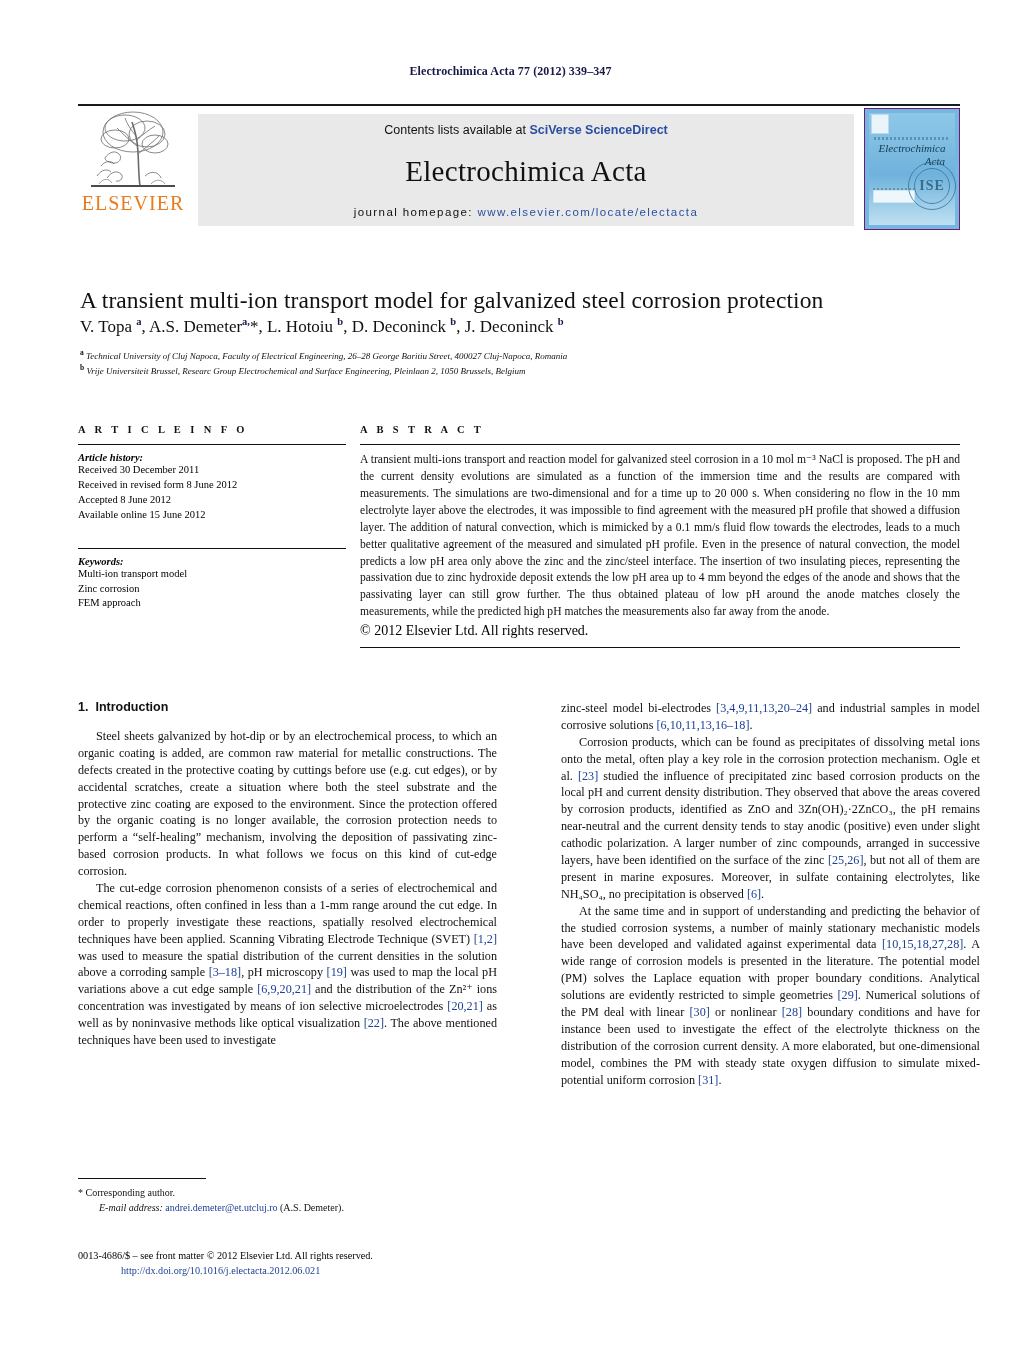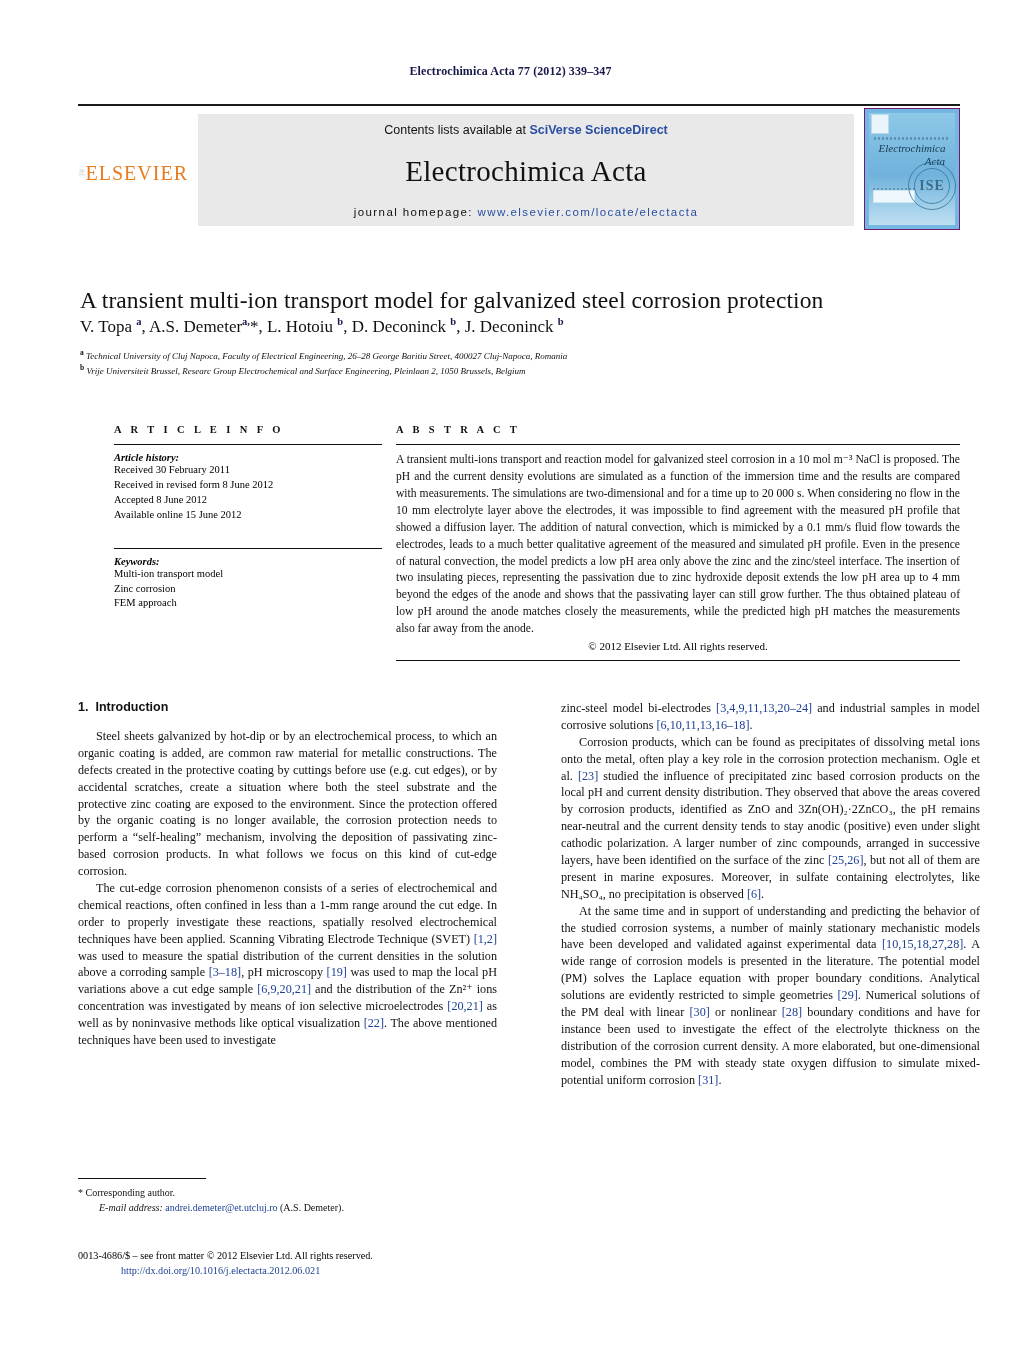--- a/index.html
+++ b/index.html
@@ -42,24 +42,23 @@
   }
   .masthead-inner {
     display: flex;
     height: 126px;
     align-items: stretch;
   }
   .elsevier-logo {
     width: 110px;
     flex: 0 0 110px;
     display: flex;
-    flex-direction: row;
+    flex-direction: column;
     justify-content: flex-start;
     align-items: center;
-    padding-top: 6px;
     box-sizing: border-box;
   }
   .tree-svg { display:block; }
   .elsevier-word {
     font-family: "Liberation Serif", serif;
     font-size: 20px;
     letter-spacing: 1.0px;
     color: #e87b1e;
     line-height: 1;
     margin-top: 1px;
@@ -195,21 +194,21 @@
     margin-top: 11px;
     font-size: 9px;
     font-style: italic;
     line-height: 1.45;
     color: #111;
   }
   .affils sup { font-style: normal; font-weight: bold; font-size: 7.5px; }
 
   
   .infoabs { position: absolute; top: 424px; left: 78px; width: 882px; }
-  .ia-row { display: flex; margin-left: 36px; }
+  .ia-row { display: flex; }
   .ia-left { width: 268px; flex: 0 0 268px; }
   .ia-gap { width: 14px; flex: 0 0 14px; }
   .ia-right { flex: 1 1 auto; }
   .sec-head {
     font-family: "Liberation Serif", serif;
     font-size: 10.5px;
     font-weight: bold;
     letter-spacing: 3.4px;
     color: #111;
   }
@@ -223,22 +222,22 @@
   .kw-gapblock { height: 16px; }
   .kw-title { font-style: italic; font-weight: bold; font-size: 10.5px; }
   .kw-line { font-size: 10.5px; line-height: 1.42; }
   .abstract-body {
     font-size: 11.6px;
     line-height: 1.46;
     text-align: justify;
     color: #111;
   }
   .copyright {
-    text-align: center;
-    font-size: 11px;
+    text-align: left;
+    font-size: 14px;
     margin-top: 2px;
   }
   .abs-bottom-rule {
     border-top: 1px solid #111;
     margin-top: 8px;
   }
 
   
   .body-cols {
     position: absolute;
@@ -374,21 +373,21 @@
       <div><sup>b</sup> <span>Vrije Universiteit Brussel, Researc Group Electrochemical and Surface Engineering, Pleinlaan 2, 1050 Brussels, Belgium</span></div>
     </div>
   </div>
 
   <div class="infoabs">
     <div class="ia-row">
       <div class="ia-left">
         <div class="sec-head">A R T I C L E   I N F O</div>
         <div class="rule"></div>
         <div class="hist-title">Article history:</div>
-        <div class="hist-line">Received 30 February 2011</div>
+        <div class="hist-line">Received 30 December 2011</div>
         <div class="hist-line">Received in revised form 8 June 2012</div>
         <div class="hist-line">Accepted 8 June 2012</div>
         <div class="hist-line">Available online 15 June 2012</div>
         <div class="kw-gapblock"></div>
         <div class="rule rule-thin"></div>
         <div class="kw-title">Keywords:</div>
         <div class="kw-line">Multi-ion transport model</div>
         <div class="kw-line">Zinc corrosion</div>
         <div class="kw-line">FEM approach</div>
       </div>

